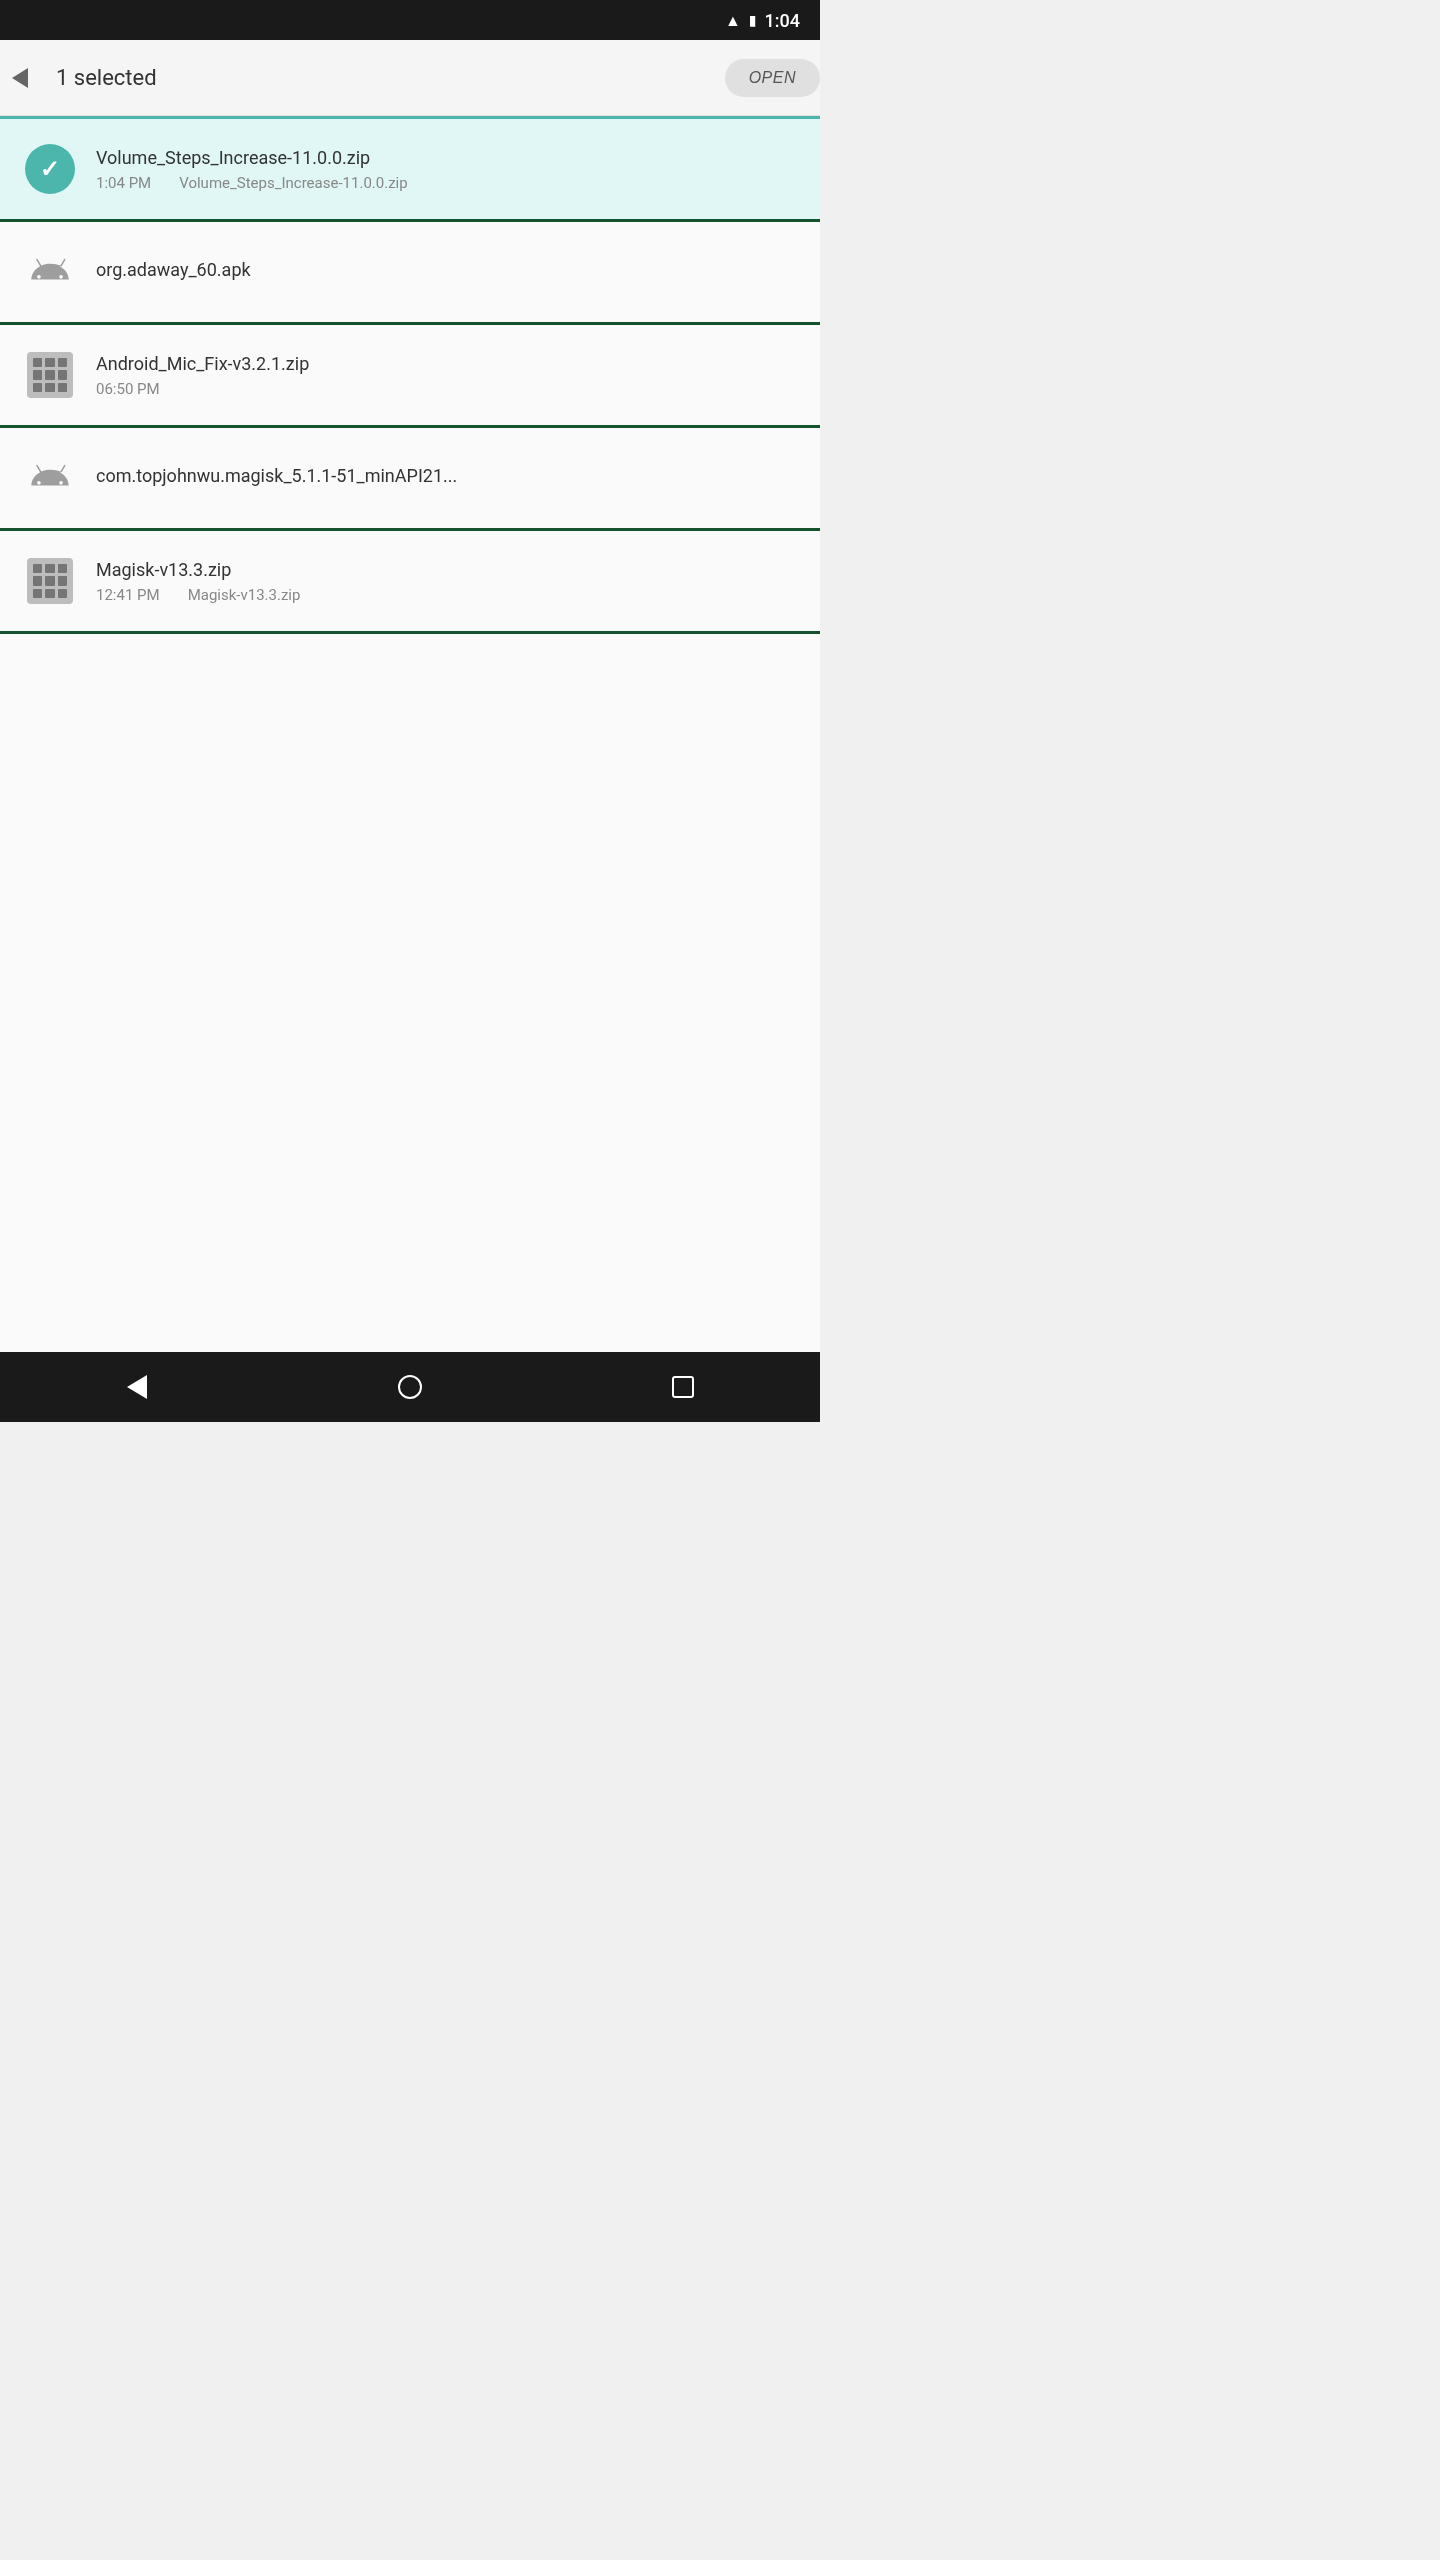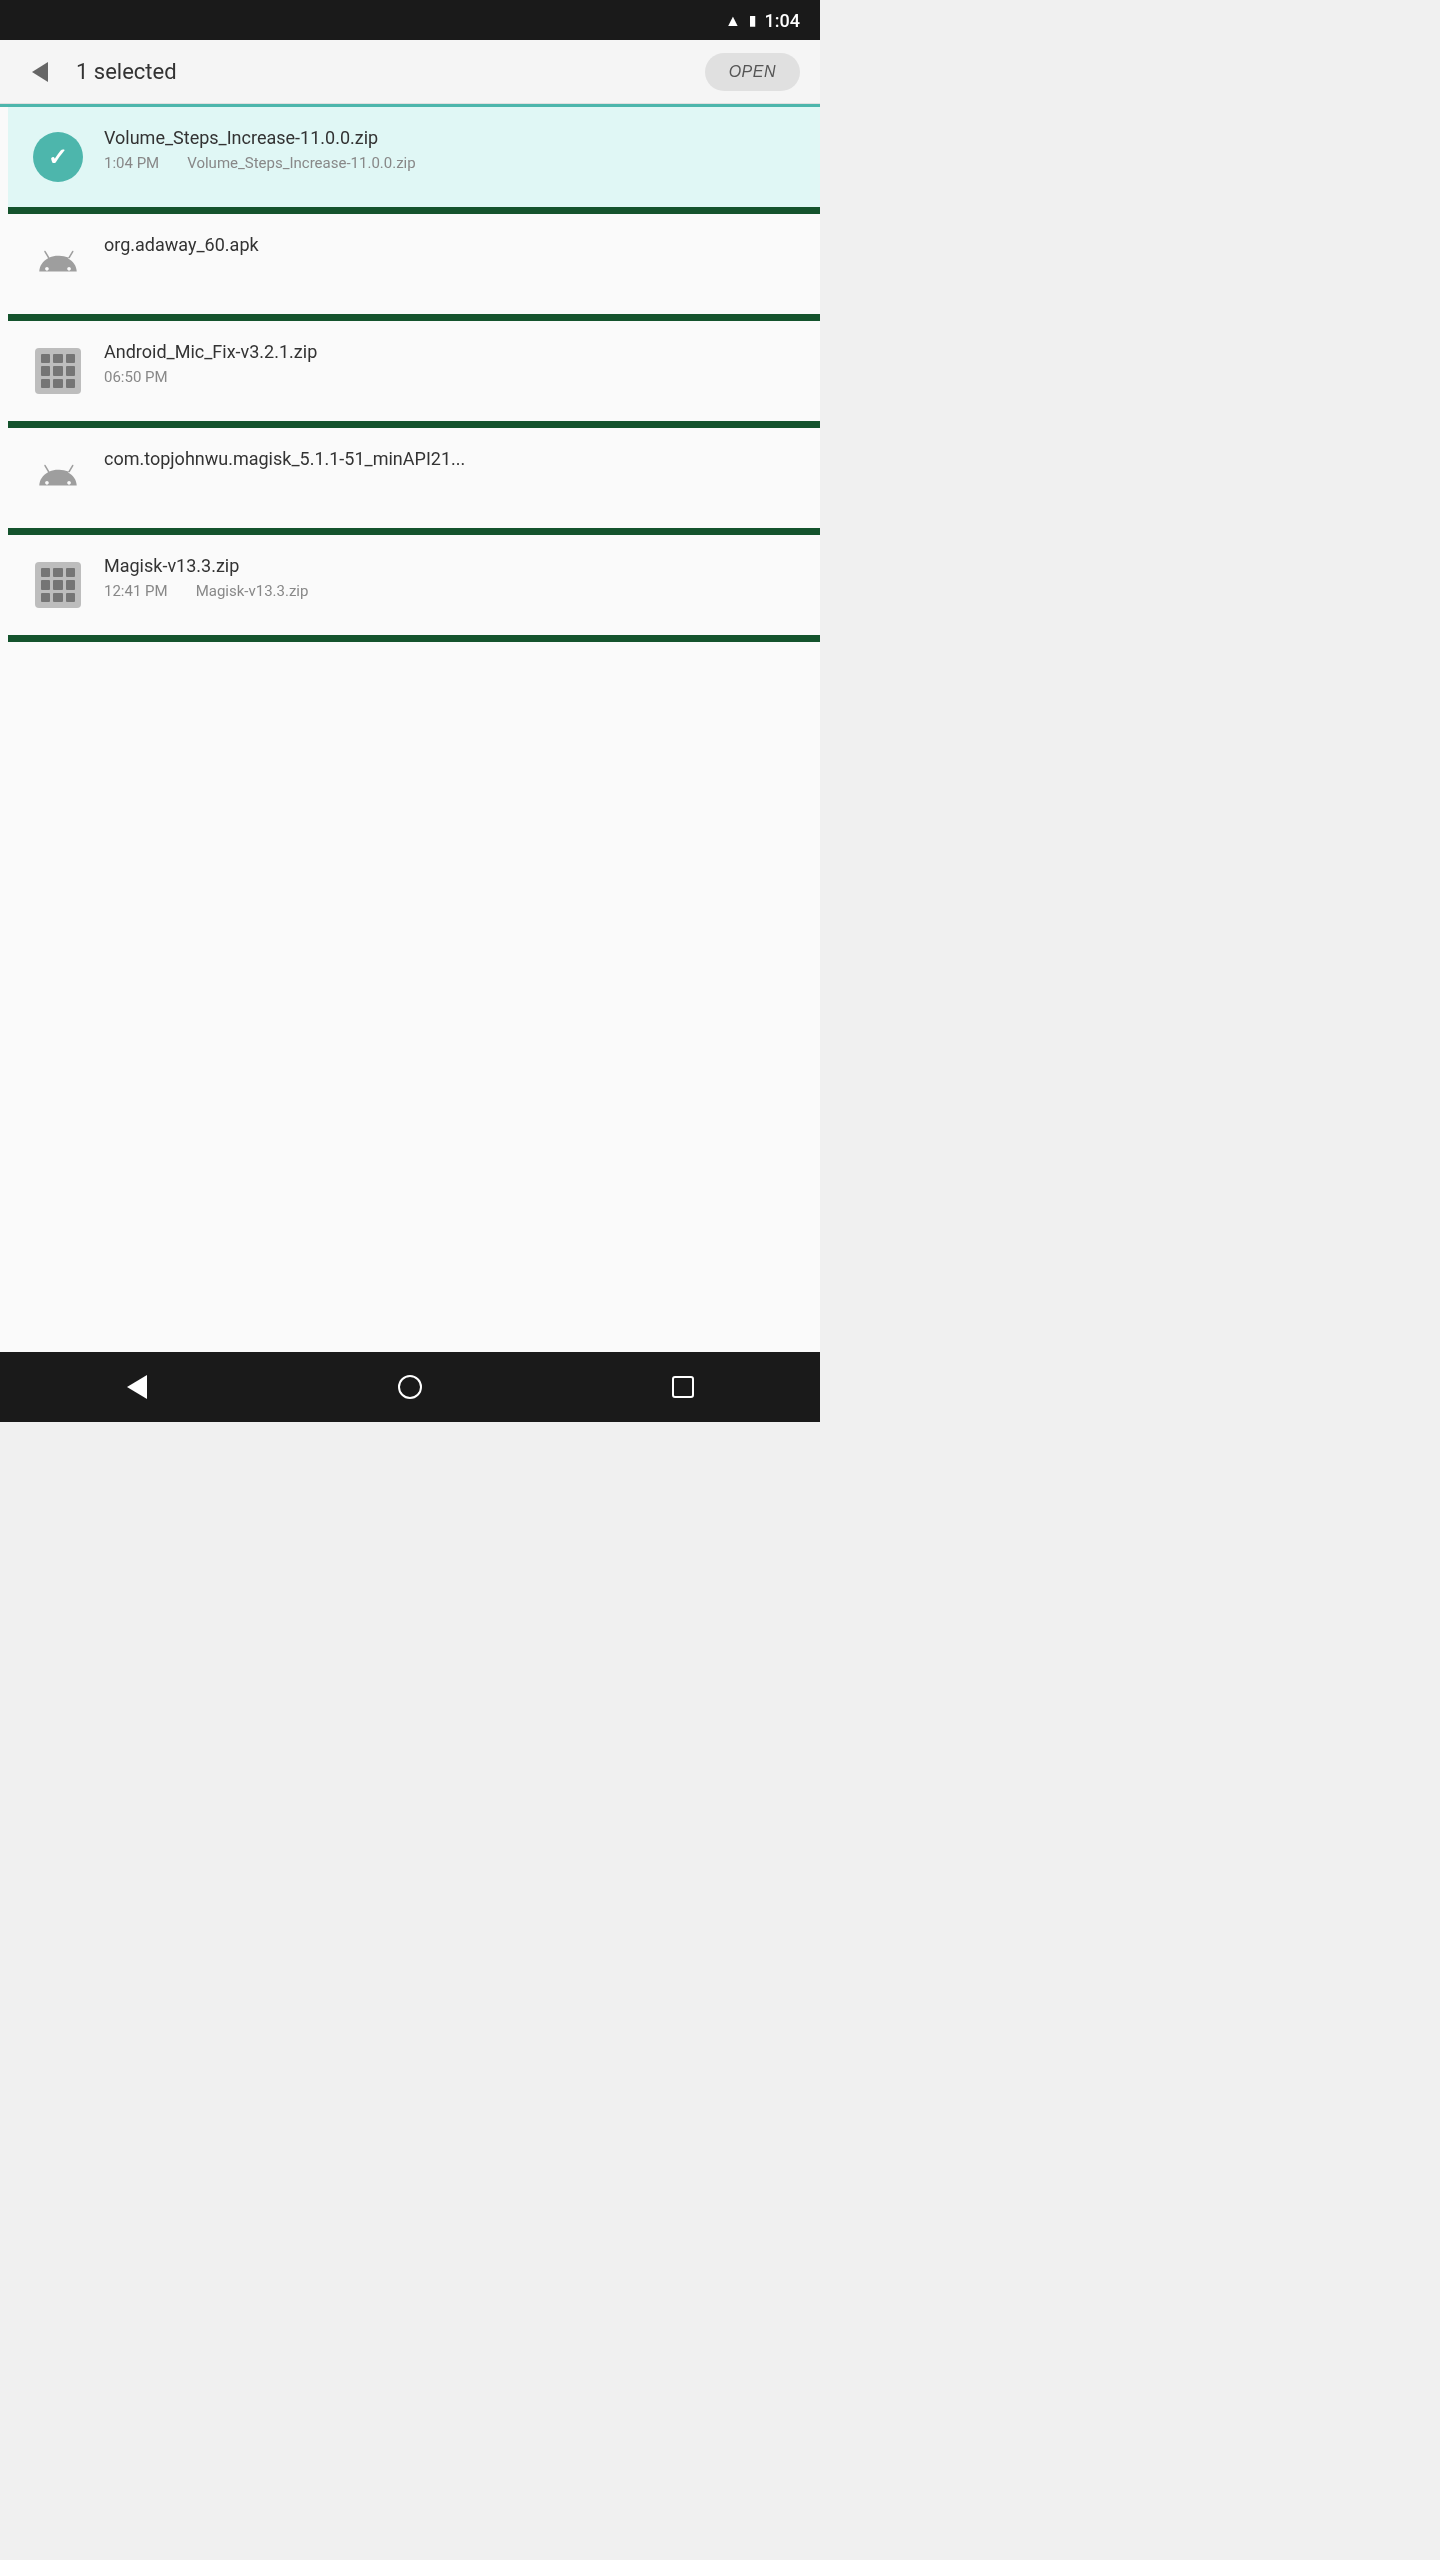--- a/index.html
+++ b/index.html
@@ -46,24 +46,24 @@
     }
 
     .battery-icon {
       color: white;
       font-size: 14px;
     }
 
     
     .top-bar {
       background: #f5f5f5;
-      height: 64px;
-      display: flex;
-      align-items: center;
-      padding: 0 20px;
+      height: 76px;
+      display: flex;
+      align-items: center;
+      padding: 0 0;
       gap: 16px;
       border-bottom: 1px solid #e0e0e0;
     }
 
     .back-button {
       width: 40px;
       height: 40px;
       display: flex;
       align-items: center;
       justify-content: center;
@@ -105,25 +105,24 @@
     }
 
     
     .file-list {
       flex: 1;
       background: #fafafa;
     }
 
     .file-item {
       display: flex;
-      align-items: flex-start;
+      align-items: center;
       padding: 20px 20px;
       min-height: 100px;
-      border-bottom: 7px solid #14532d;
-      margin-left: 8px;
+      border-bottom: 3px solid #14532d;
     }
 
     .file-item.selected {
       background: #e0f7f5;
     }
 
     .file-icon-container {
       width: 60px;
       height: 60px;
       display: flex;

